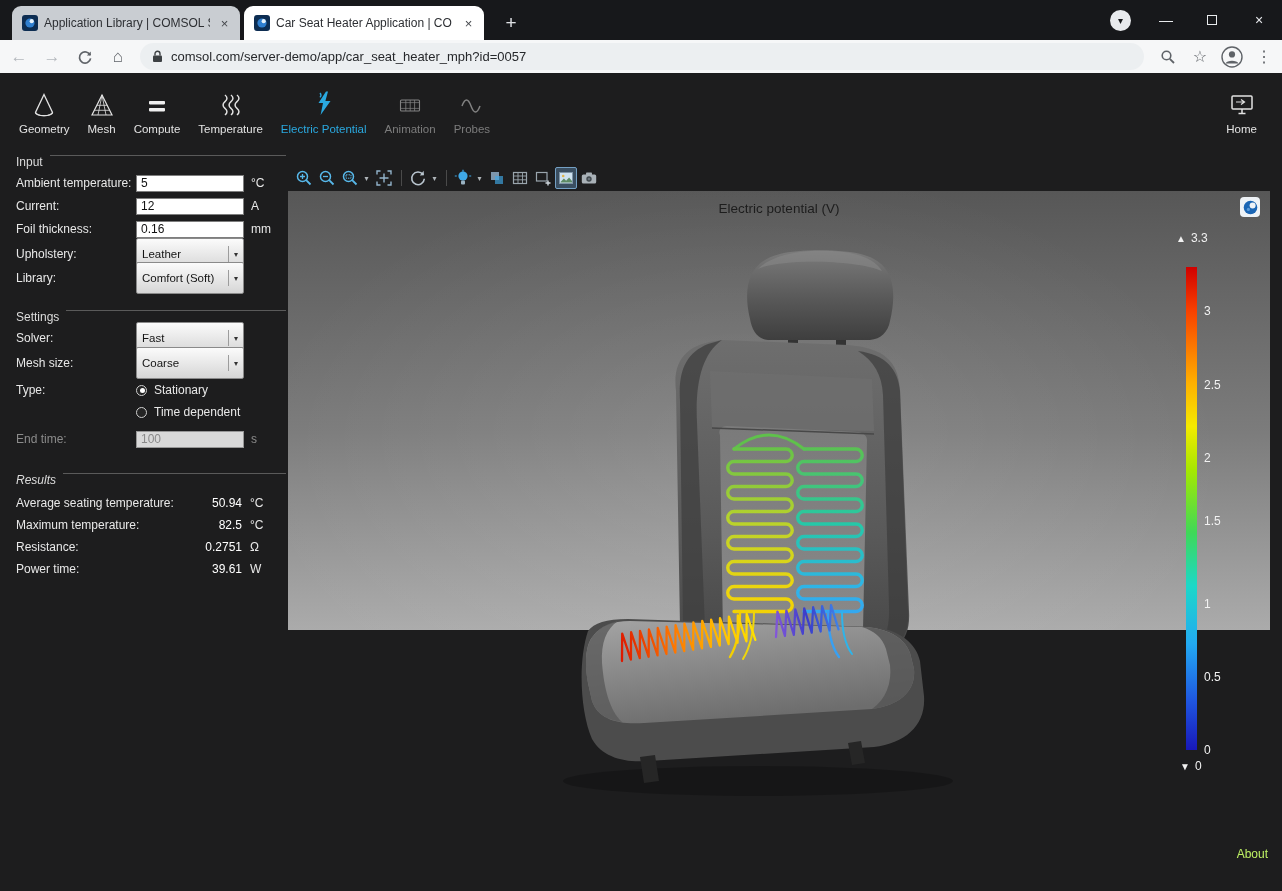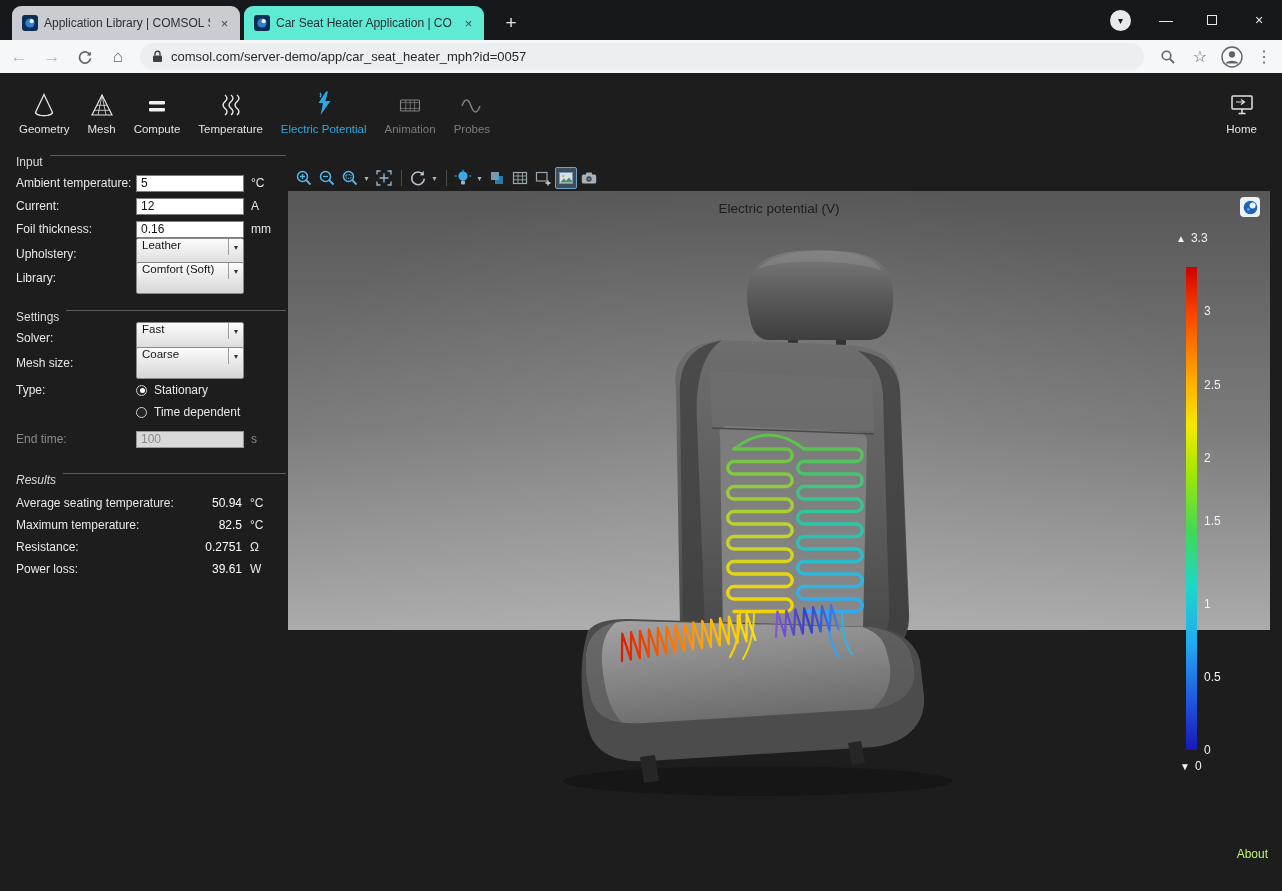--- a/index.html
+++ b/index.html
@@ -3,21 +3,21 @@
 <meta charset="utf-8">
 <style>
   *{box-sizing:border-box;margin:0;padding:0;}
   html,body{width:1282px;height:891px;}
   body{font-family:"Liberation Sans",sans-serif;background:#1d1d1e;position:relative;overflow:hidden;}
 
   
   .titlebar{position:absolute;left:0;top:0;width:1282px;height:40px;background:#17181b;}
   .tab{position:absolute;top:6px;height:34px;border-radius:9px 9px 0 0;display:flex;align-items:center;padding:0 7px 0 10px;font-size:12px;color:#2d2f33;cursor:pointer;}
   .tab-1{left:12px;width:228px;background:#c9cdd2;}
-  .tab-2{left:244px;width:240px;background:#5eead4;}
+  .tab-2{left:244px;width:240px;background:#ffffff;}
   .tab .ttitle{flex:1;overflow:hidden;white-space:nowrap;margin:0 6px;}
   .tclose{width:17px;height:17px;border-radius:9px;display:flex;align-items:center;justify-content:center;font-size:13px;color:#44474c;cursor:pointer;}
   .favicon{width:16px;height:16px;flex:0 0 16px;}
   .newtab{position:absolute;left:498px;top:10px;width:26px;height:26px;color:#dfe1e5;font-size:19px;display:flex;align-items:center;justify-content:center;border-radius:13px;cursor:pointer;}
   .tabsearch{position:absolute;left:1110px;top:10px;width:21px;height:21px;border-radius:11px;background:#e8eaed;color:#17181b;display:flex;align-items:center;justify-content:center;font-size:10px;cursor:pointer;}
   .wbtn{position:absolute;top:0;width:46px;height:39px;display:flex;align-items:center;justify-content:center;color:#e8eaed;font-size:14px;cursor:pointer;}
   .wmin{left:1143px;}.wmax{left:1189px;}.wclose{left:1236px;}
   .maxbox{width:10px;height:10px;border:1.3px solid #e8eaed;display:block;}
 
   .navbar{position:absolute;left:0;top:40px;width:1282px;height:33px;background:#f6f7f8;display:flex;align-items:center;}
@@ -39,21 +39,21 @@
 
   
   .sidebar{position:absolute;left:10px;top:155px;width:276px;padding-left:6px;color:#e8e8e8;}
   .shead{display:flex;align-items:flex-start;gap:7px;font-size:12px;color:#dcdcdc;}
   .shead .line{flex:1;height:1px;background:#5a5a5a;}
   .frow{display:flex;align-items:center;height:18px;margin-top:5px;}
   .flabel{width:120px;font-size:12px;color:#e8e8e8;}
   .funit{margin-left:7px;font-size:12px;color:#e8e8e8;}
   .tin{width:108px;height:17px;border:1px solid #7e7e7e;background:#fff;font-size:12px;color:#111;padding:0 4px;font-family:inherit;}
   .tin:disabled{background:#d9d9d9;color:#8a8a8a;border-color:#979797;}
-  .sel{width:108px;height:32px;border:1px solid #8a8a8a;border-radius:2px;background:linear-gradient(#fbfbfb,#d6d6d6);display:flex;font-size:11.5px;color:#141414;cursor:pointer;}
+  .sel{width:108px;height:32px;border:1px solid #8a8a8a;border-radius:2px;background:linear-gradient(#fbfbfb,#d6d6d6);display:flex;align-items:center;font-size:11.5px;color:#141414;cursor:pointer;}
   .sel .stext{flex:1;padding-left:5px;white-space:nowrap;overflow:hidden;}
   .sel .scaret{width:15px;height:16px;border-left:1px solid #9c9c9c;display:flex;align-items:center;justify-content:center;font-size:8px;color:#333;}
   .radio{width:11px;height:11px;border-radius:50%;border:1px solid #cfcfcf;background:#242424;display:inline-block;position:relative;flex:0 0 11px;cursor:pointer;}
   .radio.checked::after{content:"";position:absolute;left:2.5px;top:2.5px;width:5px;height:5px;border-radius:50%;background:#fff;}
   .rdlabel{font-size:12px;margin-left:7px;color:#e8e8e8;cursor:pointer;}
   .dim-label{color:#8b8b8b !important;}
   .rrow{display:flex;align-items:center;height:22px;font-size:12px;padding-right:16px;}
   .rlabel{flex:1;color:#e8e8e8;}
   .rvalue{min-width:62px;text-align:right;color:#fff;}
   .runit{width:20px;margin-left:8px;color:#e8e8e8;}
@@ -314,21 +314,21 @@
     <span class="rlabel">Maximum temperature:</span>
     <span class="rvalue">82.5</span>
     <span class="runit">°C</span>
   </div>
   <div class="rrow">
     <span class="rlabel">Resistance:</span>
     <span class="rvalue">0.2751</span>
     <span class="runit">Ω</span>
   </div>
   <div class="rrow">
-    <span class="rlabel">Power loss:</span>
+    <span class="rlabel">Power time:</span>
     <span class="rvalue">39.61</span>
     <span class="runit">W</span>
   </div>
 </div>
 
 <div class="gpanel">
   <div class="gtoolbar">
     <div class="gbtn">
       <svg width="18" height="18" viewBox="0 0 18 18">
           <circle cx="7.5" cy="7.5" r="5" fill="none" stroke="#57b8ea" stroke-width="1.5"></circle>

